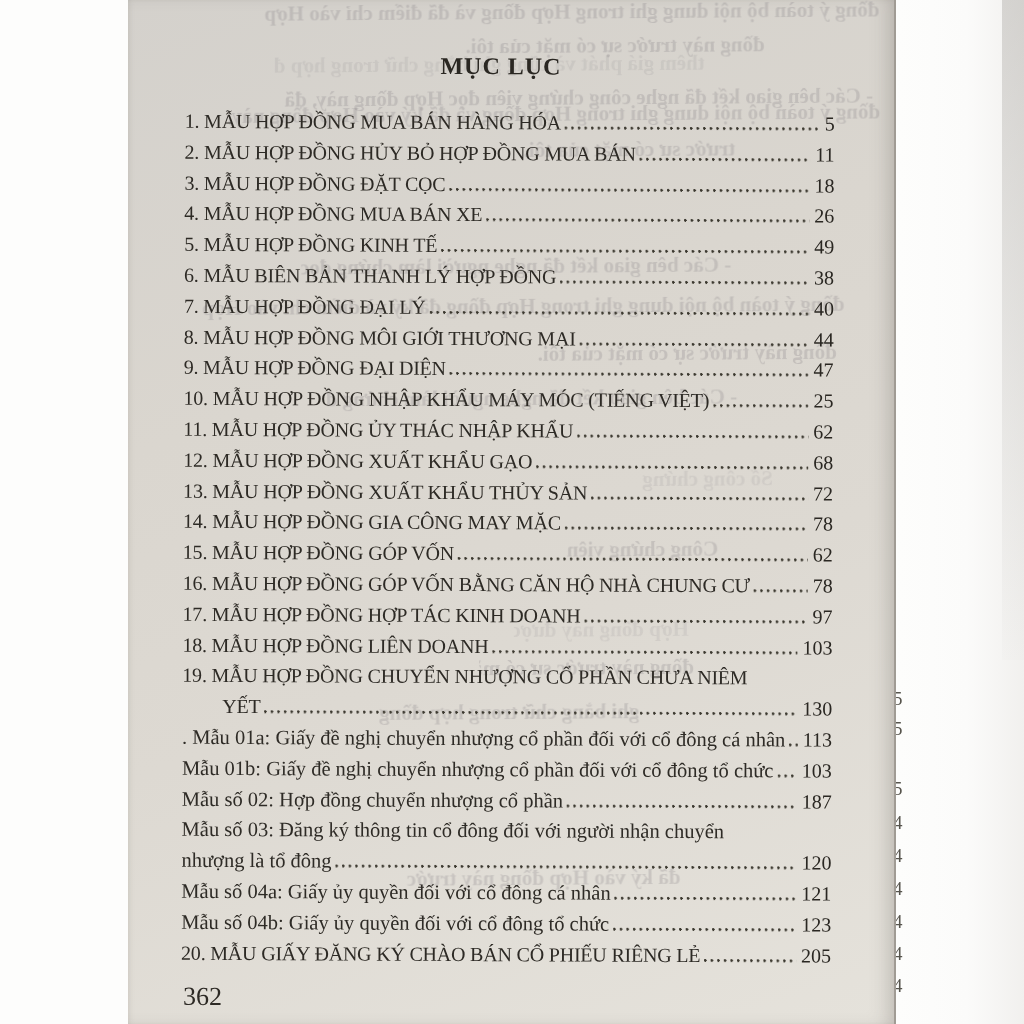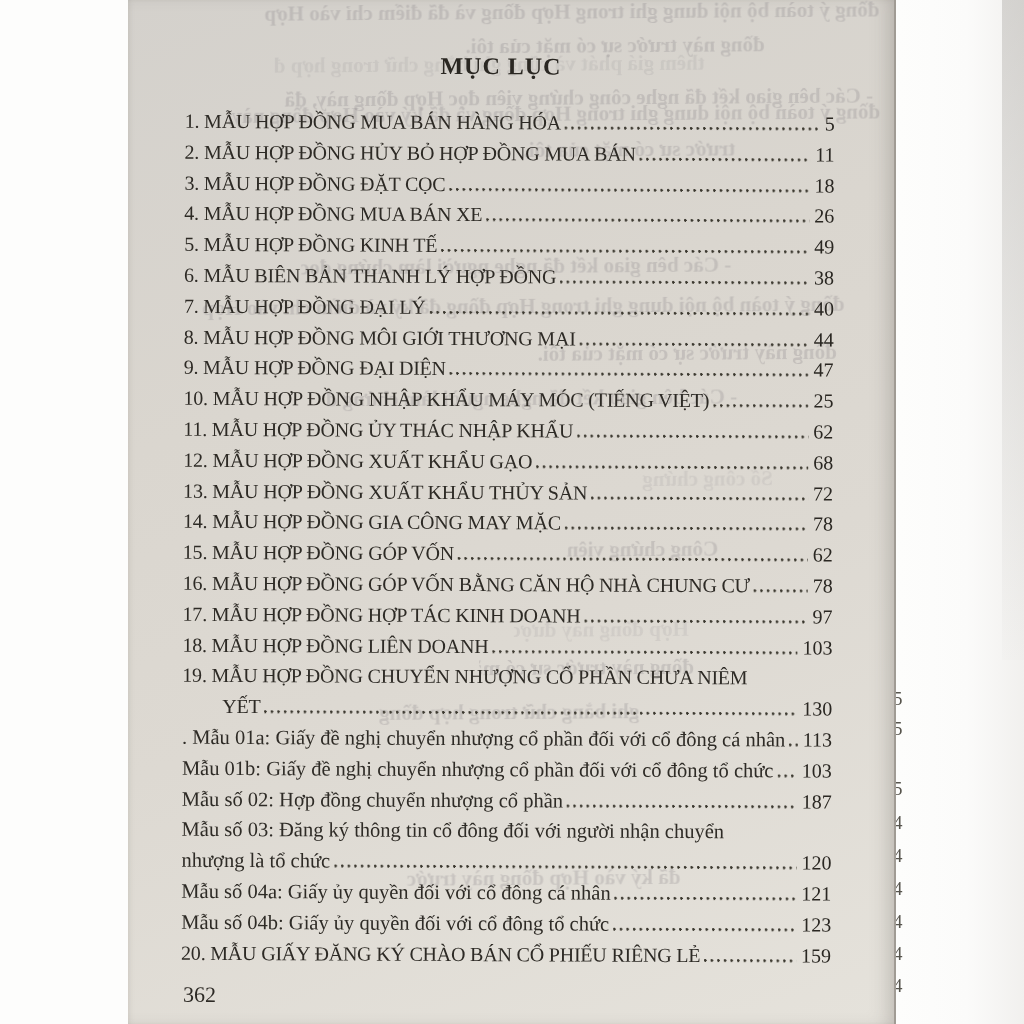--- a/index.html
+++ b/index.html
@@ -52,21 +52,21 @@
   .toc-line.caps .t{font-size:20px;letter-spacing:-.2px;color:#2d2a25;}
   .toc-line.sub  .t{font-size:20.5px;color:#2e2b26;}
   .toc-line.indent2 .t{padding-left:40px;text-align:right;}
   .dots{
     flex:1 1 auto;min-width:6px;height:3px;margin:0 3px;
     background:radial-gradient(circle at 2.2px 1.4px,#3b382f 1.15px,transparent 1.5px) repeat-x;
     background-size:6.6px 3px;
   }
   .toc-line .p{font-size:20px;color:#2a2722;margin-left:2px;}
   .footer-page-number{
-    position:absolute;top:982px;left:2px;font-size:22px;color:#2d2a25;
+    position:absolute;top:982px;left:2px;font-size:26px;color:#2d2a25;
   }
 </style>
 </head>
 <body>
 
 <div class="photo">
 
   <div class="sliver">
       <div class="edge-digit" style="top: 688px;">5</div>
       <div class="edge-digit" style="top: 718px;">5</div>
@@ -214,38 +214,38 @@
           <div class="toc-line sub">
     <span class="t">Mẫu số 02: Hợp đồng chuyển nhượng cổ phần</span>
     <span class="dots"></span>
     <span class="p">187</span>
   </div>
           <div class="toc-line sub">
     <span class="t">Mẫu số 03: Đăng ký thông tin cổ đông đối với người nhận chuyển</span>
 
   </div>
           <div class="toc-line sub">
-    <span class="t">nhượng là tổ chức</span>
+    <span class="t">nhượng là tổ đông</span>
     <span class="dots"></span>
     <span class="p">120</span>
   </div>
           <div class="toc-line sub">
     <span class="t">Mẫu số 04a: Giấy ủy quyền đối với cổ đông cá nhân</span>
     <span class="dots"></span>
     <span class="p">121</span>
   </div>
           <div class="toc-line sub">
     <span class="t">Mẫu số 04b: Giấy ủy quyền đối với cổ đông tổ chức</span>
     <span class="dots"></span>
     <span class="p">123</span>
   </div>
           <div class="toc-line caps">
     <span class="t">20. MẪU GIẤY ĐĂNG KÝ CHÀO BÁN CỔ PHIẾU RIÊNG LẺ</span>
     <span class="dots"></span>
-    <span class="p">159</span>
+    <span class="p">205</span>
   </div>
         </div>
       <div class="footer-page-number">362</div>
     </div>
 
     <div class="page-edge-line"></div>
   </div>
 
   <div class="right-vignette"></div>
 </div>

